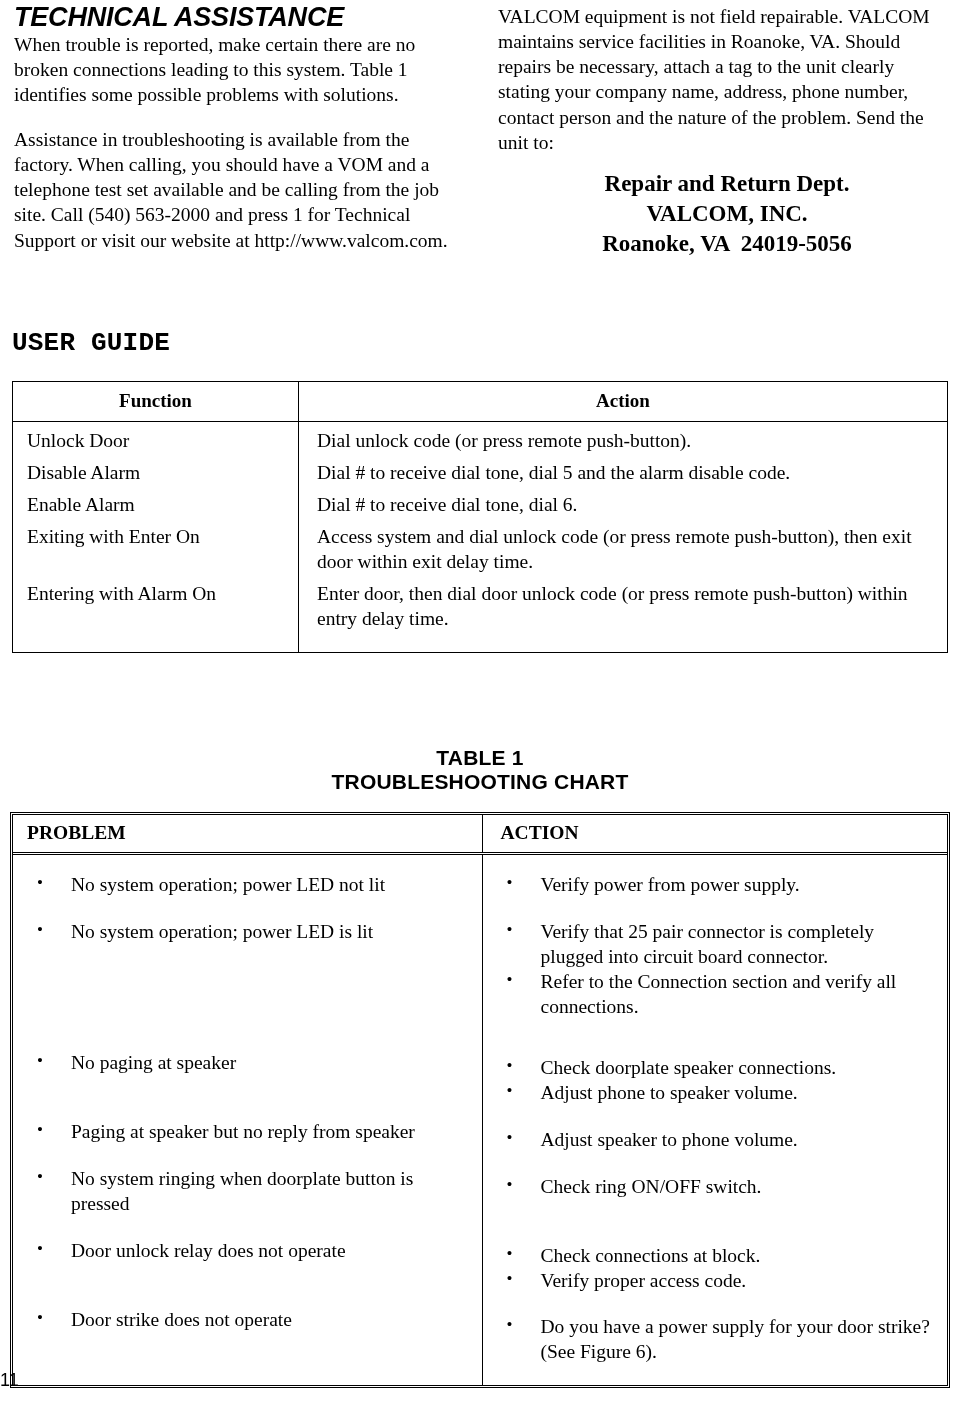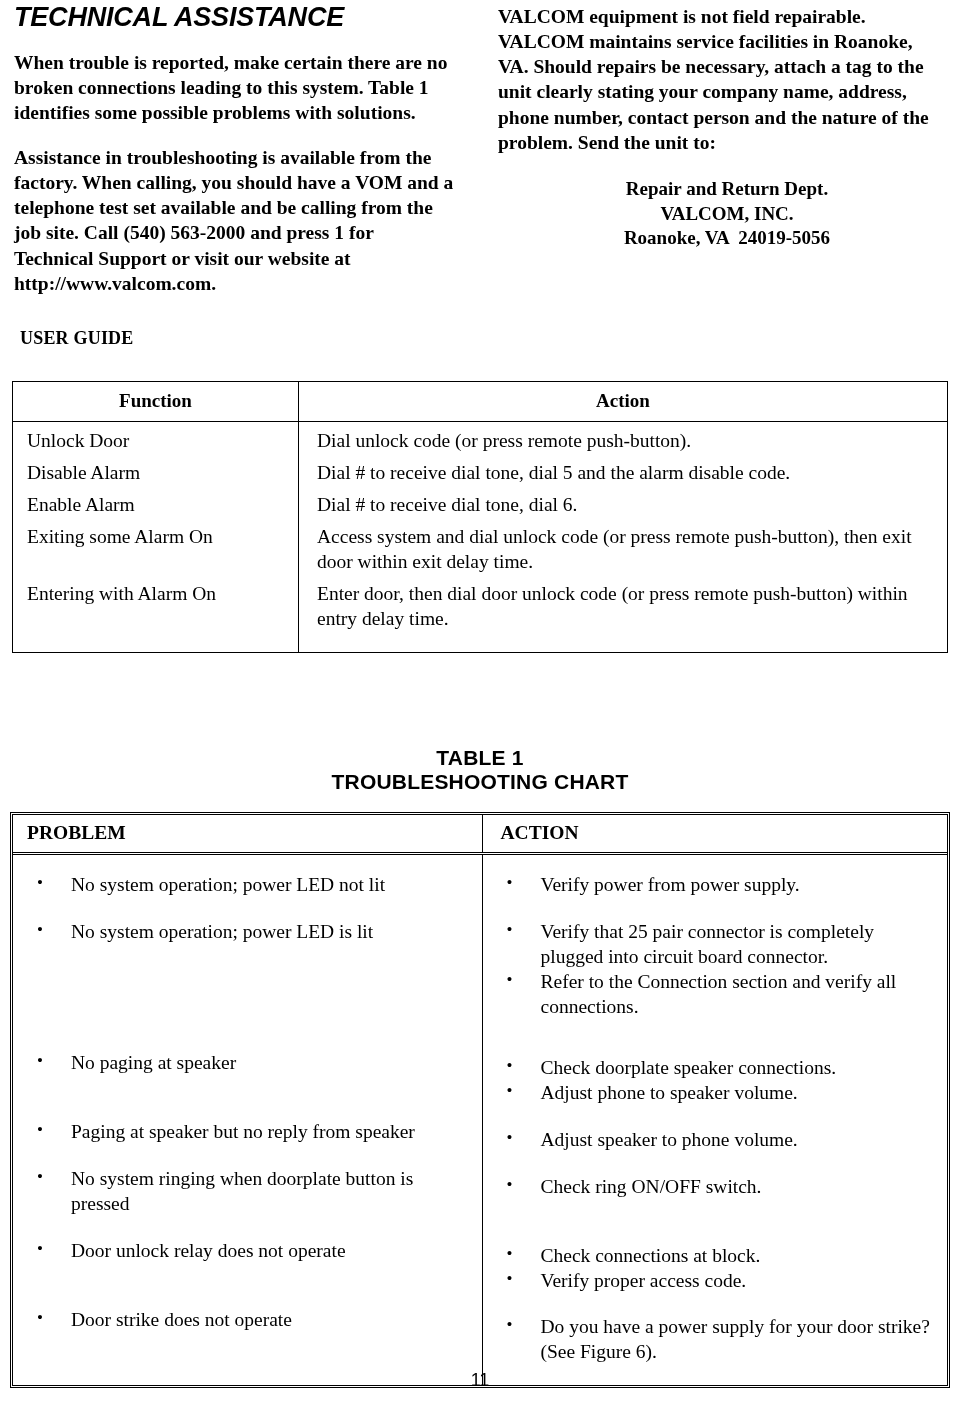--- a/index.html
+++ b/index.html
@@ -42,51 +42,50 @@
     box-sizing: border-box;
   }
 
   h1.sec-title {
     font-family: "Liberation Sans", "DejaVu Sans", sans-serif;
     font-weight: bold;
     font-style: italic;
     font-size: 27px;
     line-height: 1.02;
     letter-spacing: -0.2px;
-    margin: 0 0 18px 0;
+    margin: 0 0 0 0;
     padding: 0;
   }
   p.body {
     font-size: 19.5px;
     line-height: 1.29;
     margin: 0;
     padding: 0;
     text-align: left;
-    font-weight: bold;
   }
   p.body + p.body { margin-top: 20px; }
 
   .addr {
-    margin-top: 22px;
+    margin-top: 14px;
     text-align: center;
     font-weight: bold;
-    font-size: 19px;
+    font-size: 23px;
     line-height: 1.3;
     padding-left: 14px;
   }
   .addr div { white-space: pre; }
 
   
   .ug-title {
     position: absolute;
-    left: 20px;
+    left: 12px;
     top: 328px;
-    font-family: Liberation Serif, serif;
-    font-weight: bold;
-    font-size: 18px;
+    font-family: Liberation Mono, monospace;
+    font-weight: bold;
+    font-size: 26px;
     letter-spacing: 0.2px;
   }
 
   table.userguide {
     position: absolute;
     left: 12px;
     top: 381px;
     width: 936px;
     border-collapse: collapse;
     table-layout: fixed;
@@ -189,21 +188,21 @@
   .gap-4 { height: 88px; }
   .pad-top { height: 18px; }
   .pad-bot { height: 20px; }
 
   
   .pageno {
     position: absolute;
     left: 0;
     top: 1370px;
     width: 960px;
-    text-align: center;
+    text-align: left;
     font-family: "Liberation Sans", "DejaVu Sans", sans-serif;
     font-size: 18px;
   }
 </style>
 </head>
 <body>
 
 <div class="page">
 
   <div class="top-cols">
@@ -245,21 +244,21 @@
       </tr>
       <tr>
         <td class="fn">Disable Alarm</td>
         <td class="ac">Dial # to receive dial tone, dial 5 and the alarm disable code.</td>
       </tr>
       <tr>
         <td class="fn">Enable Alarm</td>
         <td class="ac">Dial # to receive dial tone, dial 6.</td>
       </tr>
       <tr>
-        <td class="fn">Exiting some Alarm On</td>
+        <td class="fn">Exiting with Enter On</td>
         <td class="ac">Access system and dial unlock code (or press remote push-button), then exit door within exit delay time.</td>
       </tr>
       <tr class="last">
         <td class="fn">Entering with Alarm On</td>
         <td class="ac">Enter door, then dial door unlock code (or press remote push-button) within entry delay time.</td>
       </tr>
     </tbody>
   </table>
 
   <div class="t1-title">

